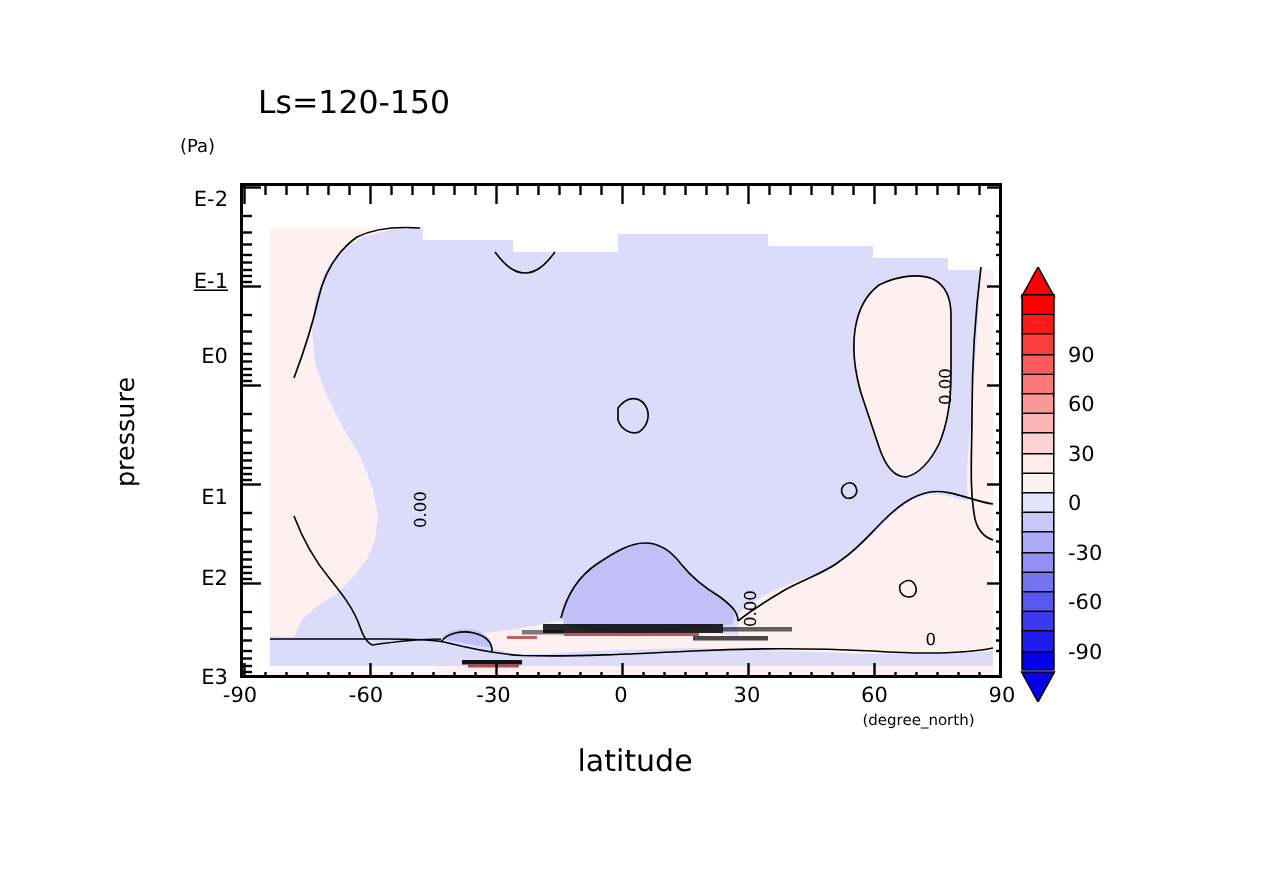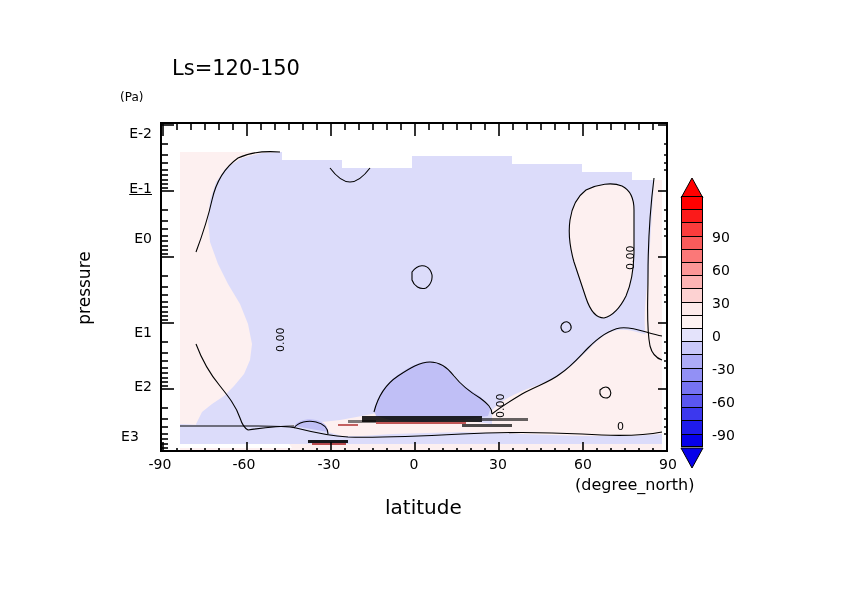--- a/index.html
+++ b/index.html
@@ -21,21 +21,21 @@
     position:absolute; left:281px; top:65px;
     font-size:21px; white-space:nowrap;
     font-family:"DejaVu Sans", sans-serif;
   }
   .yunit{
     position:absolute; left:120px; top:90px;
     font-size:12px; white-space:nowrap;
   }
   .xunit{
     position:absolute; left:575px; top:475px;
-    font-size:16px; white-space:nowrap;
+    font-size:10px; white-space:nowrap;
   }
   .xlabel{
     position:absolute; left:385px; top:495px;
     font-size:20px; white-space:nowrap;
   }
   .ylabel{
     position:absolute; left:-6px; top:278px;
     width:180px; text-align:center;
     font-size:17px; white-space:nowrap;
     transform:rotate(-90deg); transform-origin:50% 50%;
@@ -76,21 +76,21 @@
   <div class="yunit">(Pa)</div>
   <div class="ylabel">pressure</div>
   <div class="xlabel">latitude</div>
   <div class="xunit">(degree_north)</div>
 
   <div class="ytick" style="left:108px;top:114px;margin-top:11px;">E-2</div>
   <div class="ytick" style="left:108px;top:180px;text-decoration:underline;">E-1</div>
   <div class="ytick" style="left:108px;top:230px;">E0</div>
   <div class="ytick" style="left:108px;top:324px;">E1</div>
   <div class="ytick" style="left:108px;top:378px;">E2</div>
-  <div class="ytick" style="left:108px;top:428px;text-align:center;">E3</div>
+  <div class="ytick" style="left:108px;top:444px;">E3</div>
 
   <div class="xtick" style="left:130px;top:456px;">-90</div>
   <div class="xtick" style="left:214px;top:456px;">-60</div>
   <div class="xtick" style="left:299px;top:456px;">-30</div>
   <div class="xtick" style="left:384px;top:456px;">0</div>
   <div class="xtick" style="left:468px;top:456px;">30</div>
   <div class="xtick" style="left:553px;top:456px;">60</div>
   <div class="xtick" style="left:638px;top:456px;">90</div>
 
   <div class="plot-frame">

